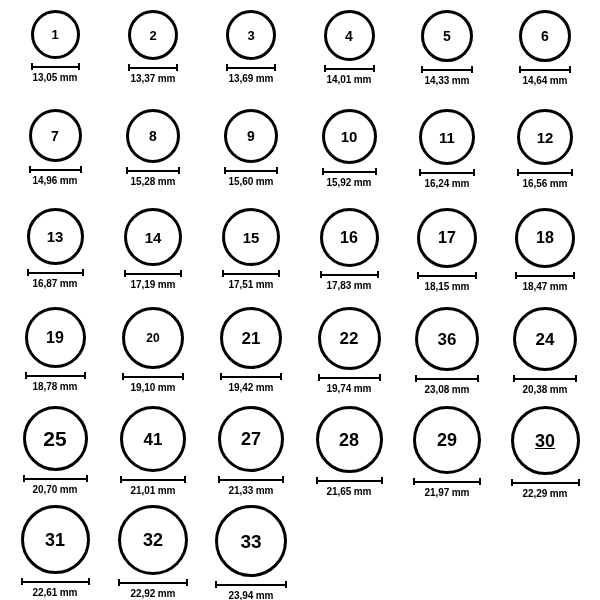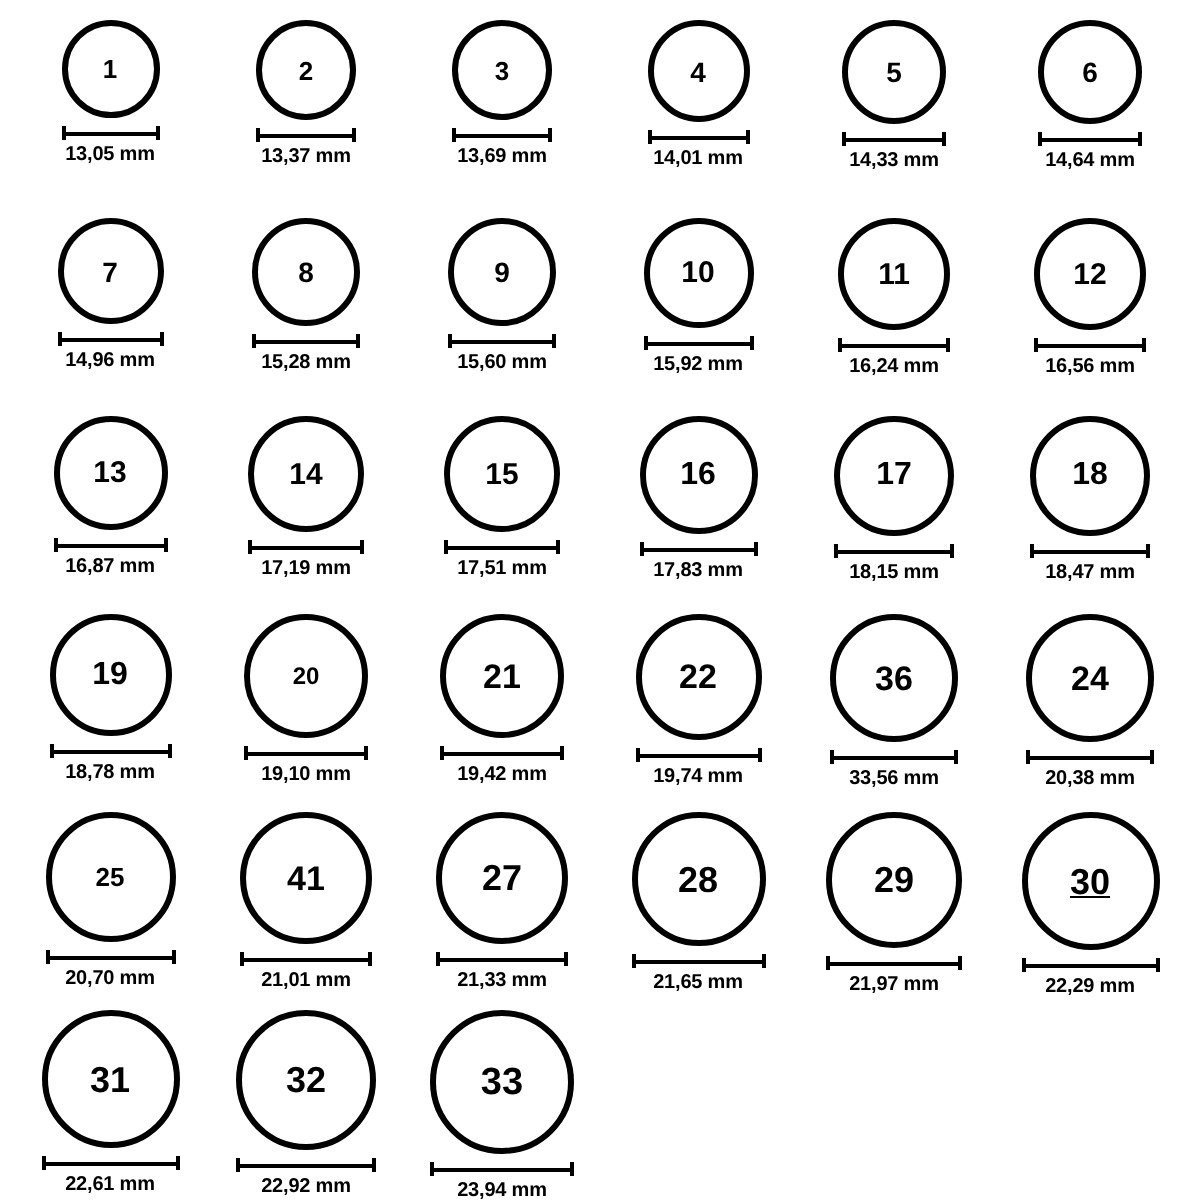--- a/index.html
+++ b/index.html
@@ -281,35 +281,35 @@
           <div class="dim-bar" style="width: 63px;"></div>
           <div class="dim-text">19,74 mm</div>
         </div>
       </div>
       <div class="cell">
         <div class="ring" style="width: 64px; height: 64px;">
           <span class="ring-label" style="font-size: 17px;">36</span>
         </div>
         <div class="dim">
           <div class="dim-bar" style="width: 64px;"></div>
-          <div class="dim-text">33,56 mm</div>
+          <div class="dim-text">23,08 mm</div>
         </div>
       </div>
       <div class="cell">
         <div class="ring" style="width: 64px; height: 64px;">
           <span class="ring-label" style="font-size: 17px;">24</span>
         </div>
         <div class="dim">
           <div class="dim-bar" style="width: 64px;"></div>
           <div class="dim-text">20,38 mm</div>
         </div>
       </div>
       <div class="cell">
         <div class="ring" style="width: 65px; height: 65px;">
-          <span class="ring-label" style="font-size: 13px;">25</span>
+          <span class="ring-label" style="font-size: 21px;">25</span>
         </div>
         <div class="dim">
           <div class="dim-bar" style="width: 65px;"></div>
           <div class="dim-text">20,70 mm</div>
         </div>
       </div>
       <div class="cell">
         <div class="ring" style="width: 66px; height: 66px;">
           <span class="ring-label" style="font-size: 17px;">41</span>
         </div>

